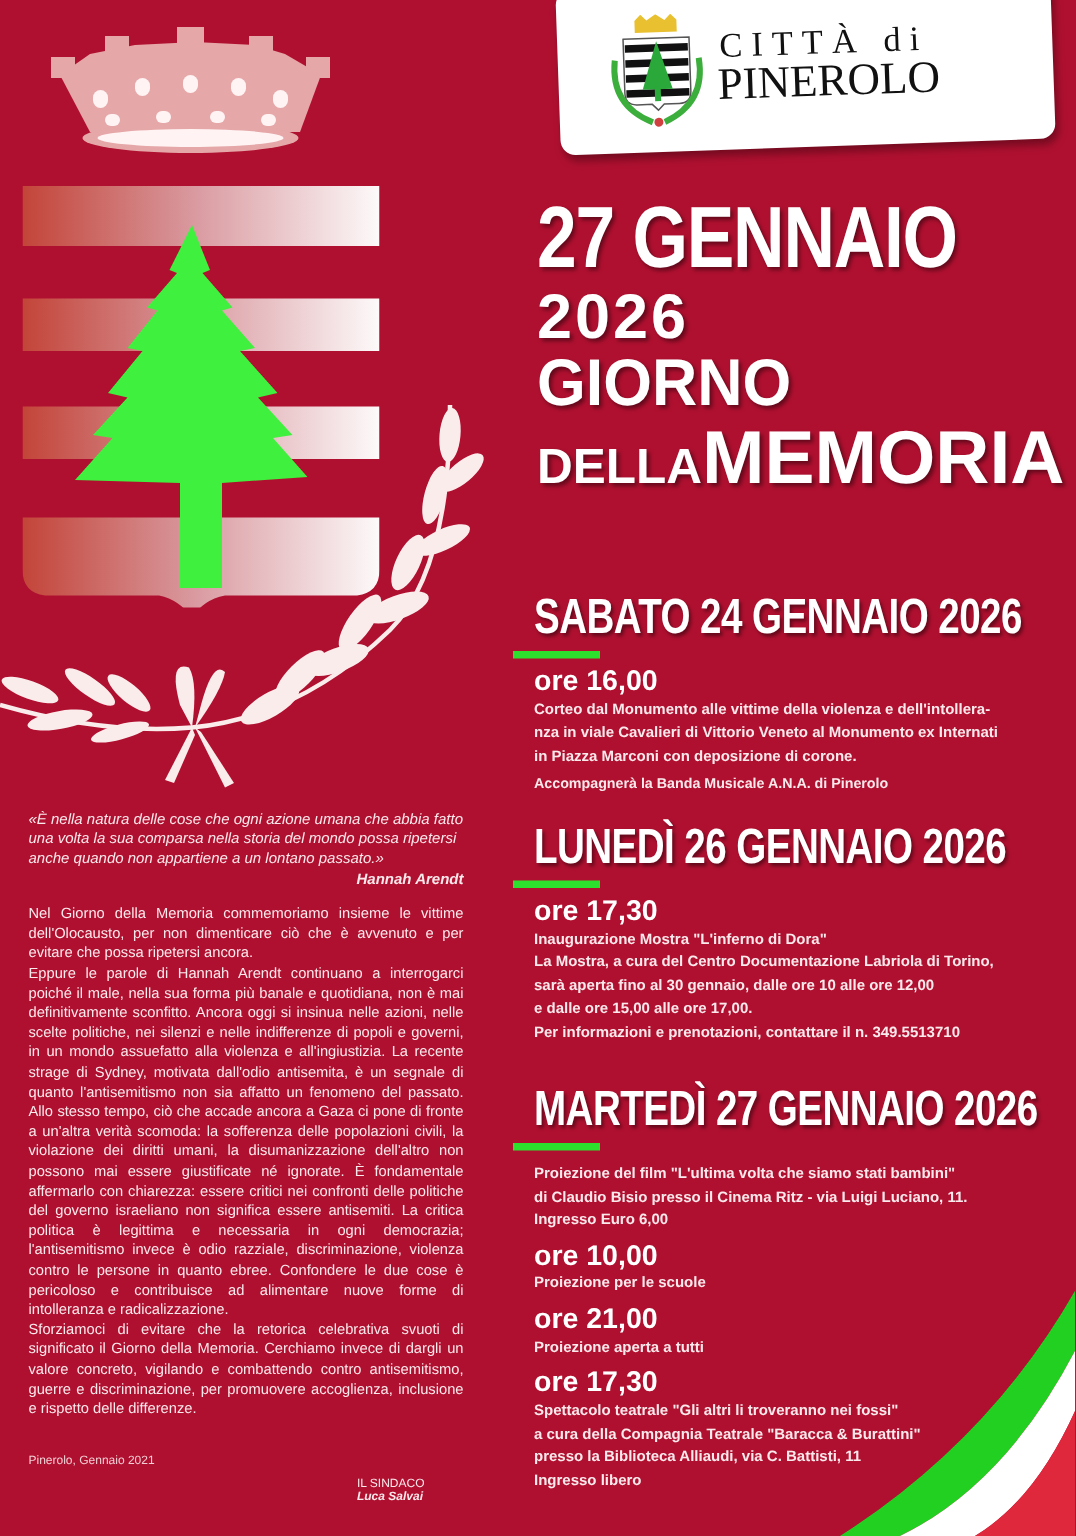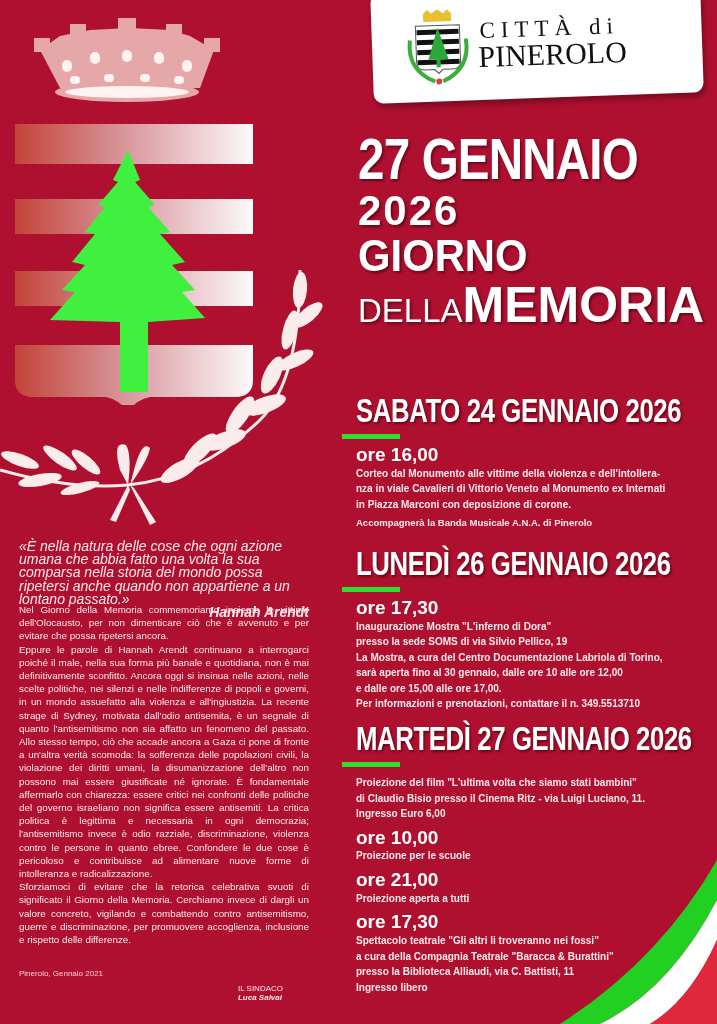--- a/index.html
+++ b/index.html
@@ -33,38 +33,38 @@
       font-family: "Liberation Serif", serif; font-size: 30px; color: #111; letter-spacing: 0px;
     }
 
     
     .title { position: absolute; left: 358px; top: 130px; width: 350px; text-shadow: 2px 2px 3px rgba(0,0,0,0.45); }
     .title-line { display: block; font-weight: bold; line-height: 1; white-space: nowrap; }
     .t1 { font-size: 58px; letter-spacing: -1px; transform: scaleX(0.82); transform-origin: left; }
     .t2 { font-size: 42px; margin-top: 2px; letter-spacing: 2px; }
     .t3 { font-size: 44px; margin-top: 2px; transform: scaleX(0.95); transform-origin: left; }
     .t4 { margin-top: 2px; white-space: nowrap; }
-    .t4 .small { font-size: 33px; font-weight: normal; }
+    .t4 .small { font-size: 33px; font-weight: bold; }
     .t4 .big { font-size: 50px; font-weight: bold; }
 
     
     .day { position: absolute; left: 356px; width: 355px; }
     .day-heading {
       font-weight: bold; font-size: 33px; letter-spacing: -0.5px; white-space: nowrap;
       transform: scaleX(0.78); transform-origin: left; display: inline-block;
       text-shadow: 2px 2px 3px rgba(0,0,0,0.45);
     }
     .green-bar { width: 58px; height: 5px; background: #2ee02e; margin-left: -14px; margin-top: 4px; }
     .event { margin-top: 6px; }
     .event-time { font-weight: bold; font-size: 19px; line-height: 1.1; }
     .event-line { font-weight: bold; font-size: 10px; line-height: 15.5px; white-space: nowrap; color: #fbe9ec; }
     .event-note { font-weight: bold; font-size: 9.5px; line-height: 15px; margin-top: 3px; color: #fbe9ec; }
 
     
-    .quote { position: absolute; left: 19px; top: 540px; width: 290px; font-style: italic; font-size: 14px; line-height: 13.2px; color: #fbe9ec; }
+    .quote { position: absolute; left: 19px; top: 540px; width: 290px; font-style: italic; font-size: 10px; line-height: 13.2px; color: #fbe9ec; }
     .quote-author { text-align: right; font-style: italic; font-weight: bold; }
     .body-text { position: absolute; left: 19px; top: 603px; width: 290px; font-size: 9.8px; line-height: 13.2px; text-align: justify; color: #fbe9ec; }
     .body-text p { margin: 0; }
     .place-date { position: absolute; left: 19px; top: 969px; font-size: 8px; color: #f2cfd5; }
     .mayor { position: absolute; right: 434px; top: 984px; text-align: left; font-size: 8px; color: #fbe9ec; }
     .mayor-name { font-style: italic; font-weight: bold; }
 
     
     .ribbon { position: absolute; left: 540px; top: 840px; width: 177px; height: 184px; }
     .ribbon svg { width: 177px; height: 184px; display: block; }
@@ -188,21 +188,20 @@
       <div class="event-note">Accompagnerà la Banda Musicale A.N.A. di Pinerolo</div>
     </div>
   </div>
 
   <div class="day" style="top:545px;">
     <div class="day-heading">LUNEDÌ 26 GENNAIO 2026</div>
     <div class="green-bar"></div>
     <div class="event">
       <div class="event-time">ore 17,30</div>
       <div class="event-line">Inaugurazione Mostra "L'inferno di Dora"</div>
-      <div class="event-line">presso la sede SOMS di via Silvio Pellico, 19</div>
       <div class="event-line">La Mostra, a cura del Centro Documentazione Labriola di Torino,</div>
       <div class="event-line">sarà aperta fino al 30 gennaio, dalle ore 10 alle ore 12,00</div>
       <div class="event-line">e dalle ore 15,00 alle ore 17,00.</div>
       <div class="event-line">Per informazioni e prenotazioni, contattare il n. 349.5513710</div>
     </div>
   </div>
 
   <div class="day" style="top:720px;">
     <div class="day-heading">MARTEDÌ 27 GENNAIO 2026</div>
     <div class="green-bar"></div>

